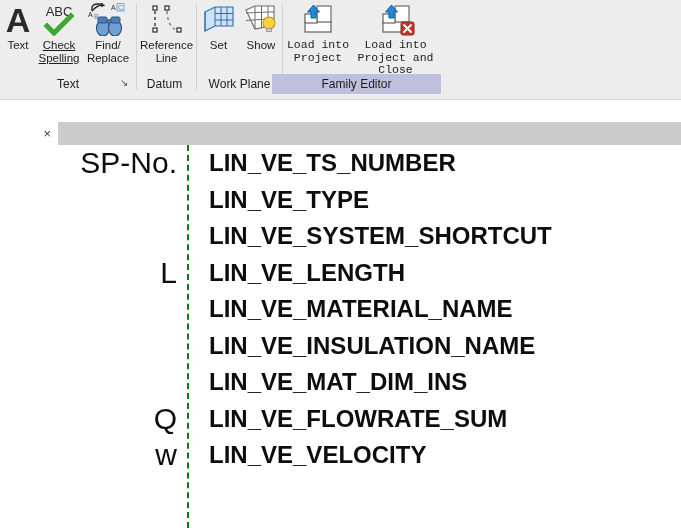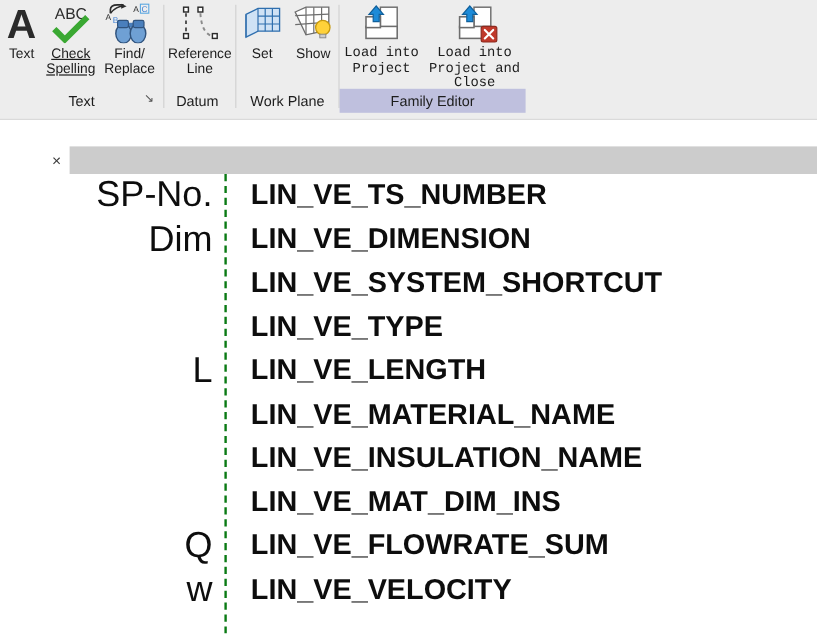--- a/index.html
+++ b/index.html
@@ -249,50 +249,46 @@
 Project and Close</span>
       </div>
     </div>
   </div>
 
   <div class="panel-label" style="left:0;width:136px;">Text</div>
   <div class="dlg-launcher" style="left:120px;">↘</div>
 
   <div class="panel-label" style="left:135px;width:59px;">Datum</div>
   <div class="panel-label" style="left:197px;width:85px;">Work Plane</div>
-  <div class="panel-label hl" style="left:283px;width:155px;">Family Editor</div>
+  <div class="panel-label hl" style="left:272px;width:169px;">Family Editor</div>
 
   <div class="ribbon-bottom-line"></div>
 </div>
 
 <div class="tabstrip">
   <div class="tab-active">
     <span class="tab-close">×</span>
   </div>
   <div class="tab-rest"></div>
 </div>
 
 <div class="canvas">
   <div class="refline" style="border-left-color: rgb(10, 122, 20);"></div>
   <div class="rows" id="rows">
       <div class="row">
         <span class="sym">SP-No.</span>
         <span class="pname">LIN_VE_TS_NUMBER</span>
       </div>
       <div class="row">
-        <span class="sym">Dim</span>
-        <span class="pname">LIN_VE_DIMENSION</span>
+        <span class="sym"></span>
+        <span class="pname">LIN_VE_TYPE</span>
       </div>
       <div class="row">
         <span class="sym"></span>
         <span class="pname">LIN_VE_SYSTEM_SHORTCUT</span>
-      </div>
-      <div class="row">
-        <span class="sym"></span>
-        <span class="pname">LIN_VE_TYPE</span>
       </div>
       <div class="row">
         <span class="sym">L</span>
         <span class="pname">LIN_VE_LENGTH</span>
       </div>
       <div class="row">
         <span class="sym"></span>
         <span class="pname">LIN_VE_MATERIAL_NAME</span>
       </div>
       <div class="row">

